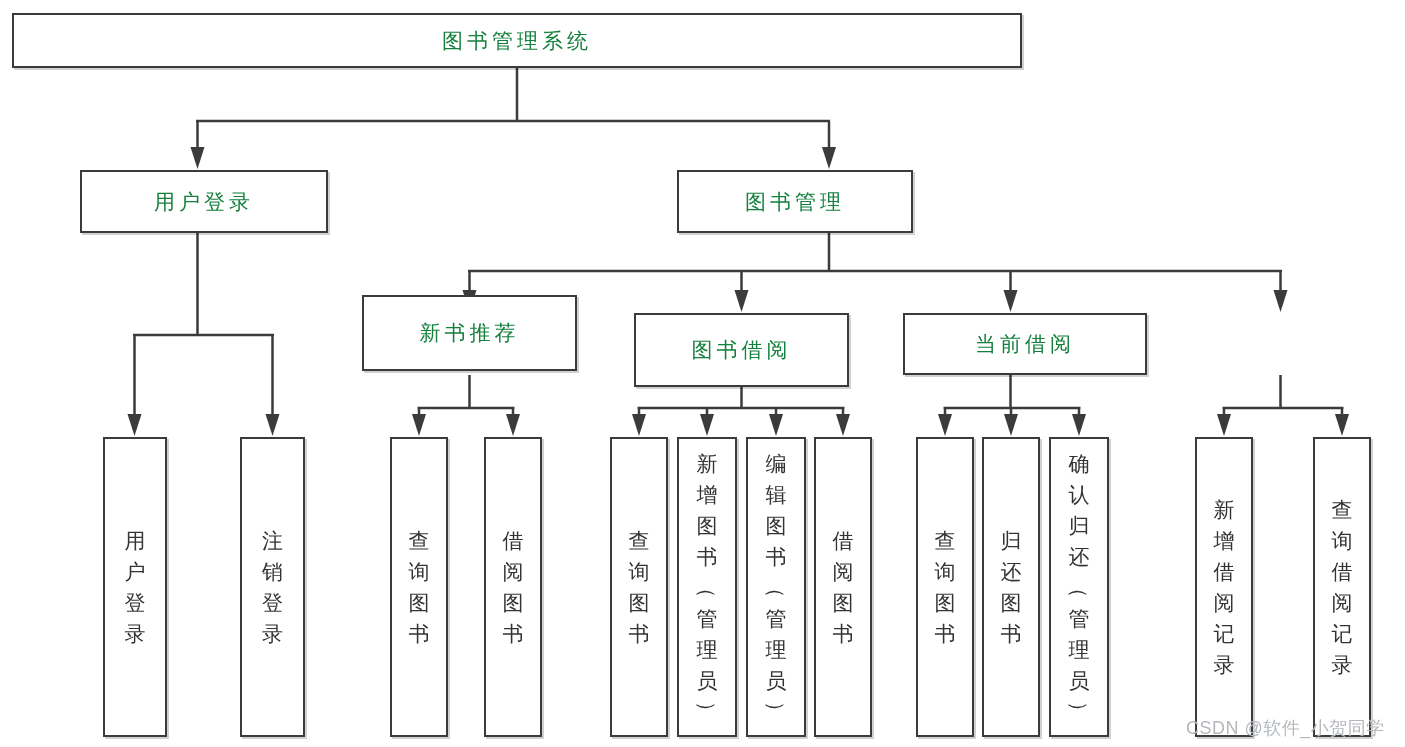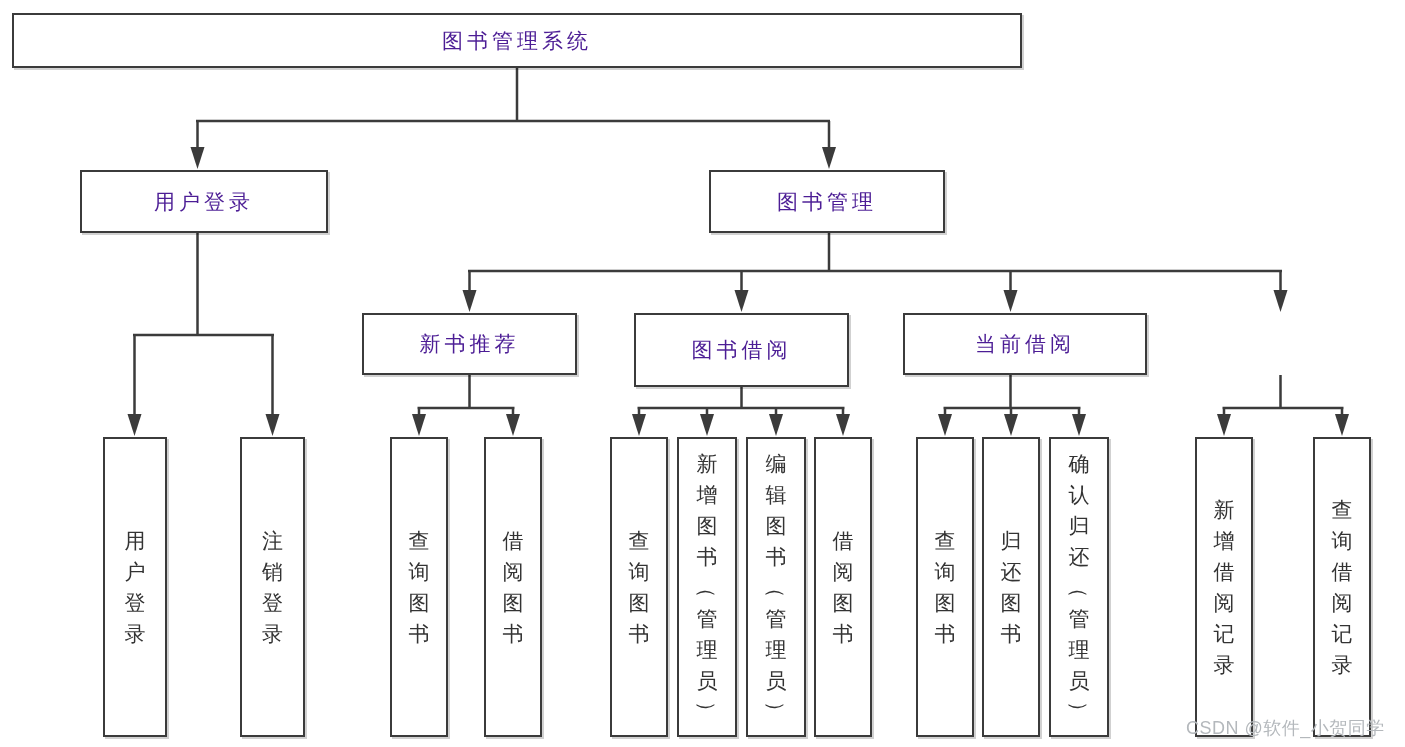--- a/index.html
+++ b/index.html
@@ -9,21 +9,21 @@
   .box{
     position:absolute;
     background:#ffffff;
     border:2.5px solid #3b3b3b;
     box-shadow:2px 2px 0 rgba(0,0,0,0.18);
     box-sizing:border-box;
     display:flex;align-items:center;justify-content:center;
     color:#333333;
     z-index:2;
   }
-  .hbox span{font-size:21px;letter-spacing:4px;white-space:nowrap;color:#4c1d95;}
+  .hbox span{font-size:21px;letter-spacing:4px;white-space:nowrap;color:#15803d;}
   .leaf{z-index:2;}
   .vtext{display:block;}
   .vchar{display:block;height:31px;line-height:31px;font-size:21px;text-align:center;color:#333333;}
   .vrot{transform:rotate(90deg);}
   #watermark{
     position:absolute;left:1186px;top:716px;z-index:5;
     font-size:18px;letter-spacing:0.5px;color:#b4b8bc;white-space:nowrap;
   }
 </style>
 </head>
@@ -76,25 +76,25 @@
     </g>
   </svg>
 
   <div class="box hbox" style="left:12px;top:13px;width:1010px;height:55px">
     <span>图书管理系统</span>
   </div>
 
   <div class="box hbox" style="left:80px;top:170px;width:248px;height:63px">
     <span>用户登录</span>
   </div>
-  <div class="box hbox" style="left:709px;top:170px;width:236px;height:63px">
+  <div class="box hbox" style="left:677px;top:170px;width:236px;height:63px">
     <span>图书管理</span>
   </div>
 
-  <div class="box hbox" style="left:362px;top:313px;width:215px;height:62px">
+  <div class="box hbox" style="left:362px;top:295px;width:215px;height:76px">
     <span>新书推荐</span>
   </div>
   <div class="box hbox" style="left:634px;top:313px;width:215px;height:74px">
     <span>图书借阅</span>
   </div>
   <div class="box hbox" style="left:903px;top:313px;width:244px;height:62px">
     <span>当前借阅</span>
   </div>
 
   <div class="box leaf" style="left:103px;top:437px;width:64px;height:300px">

